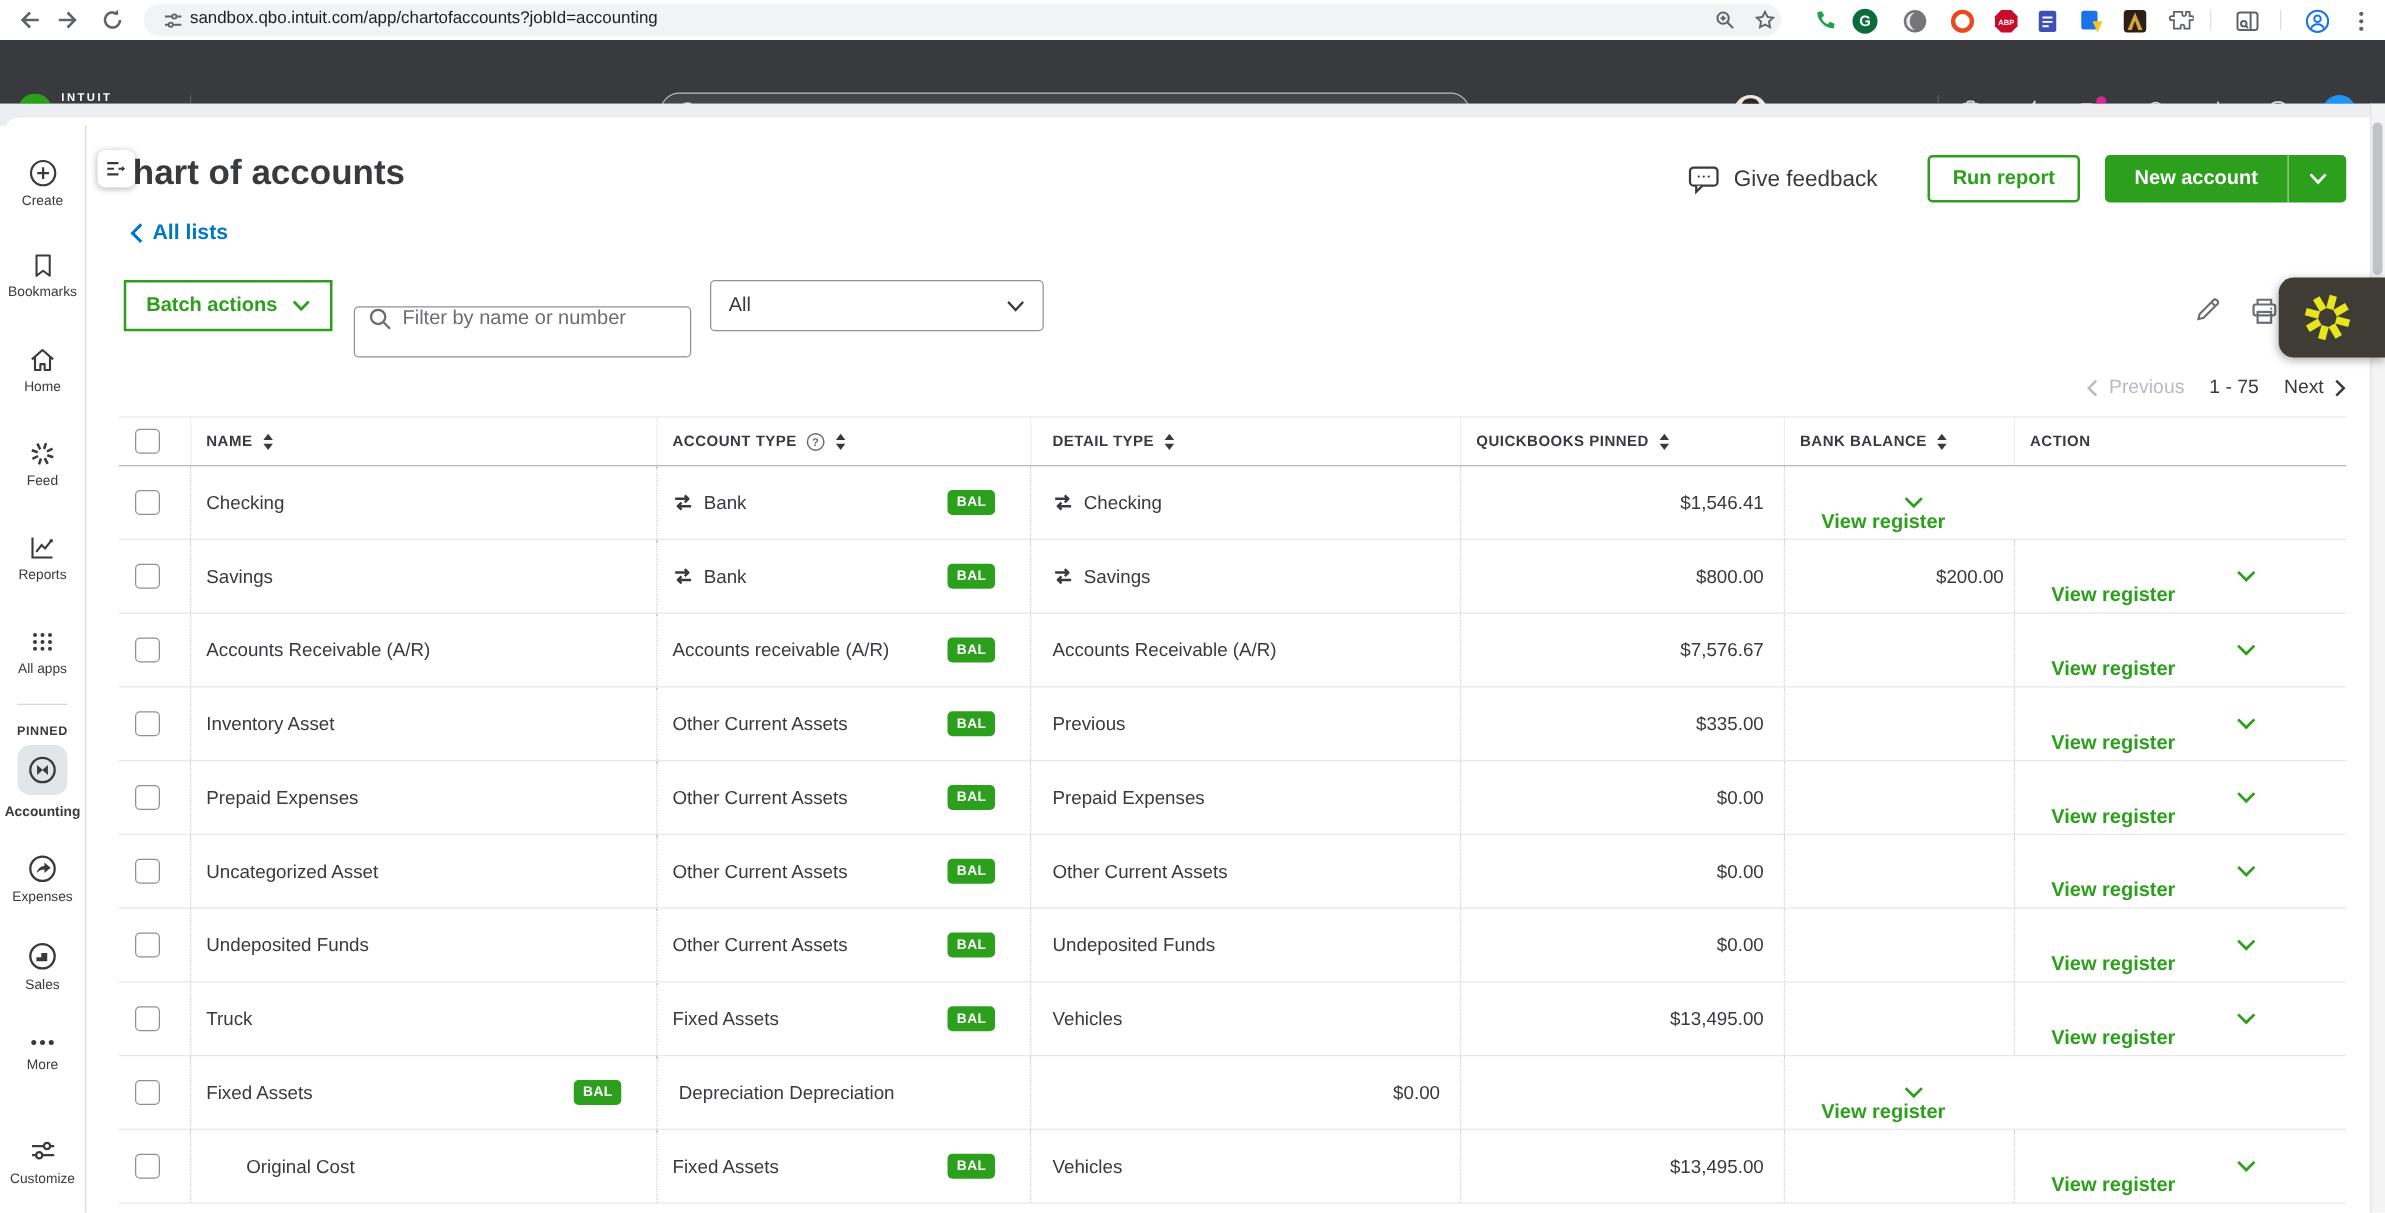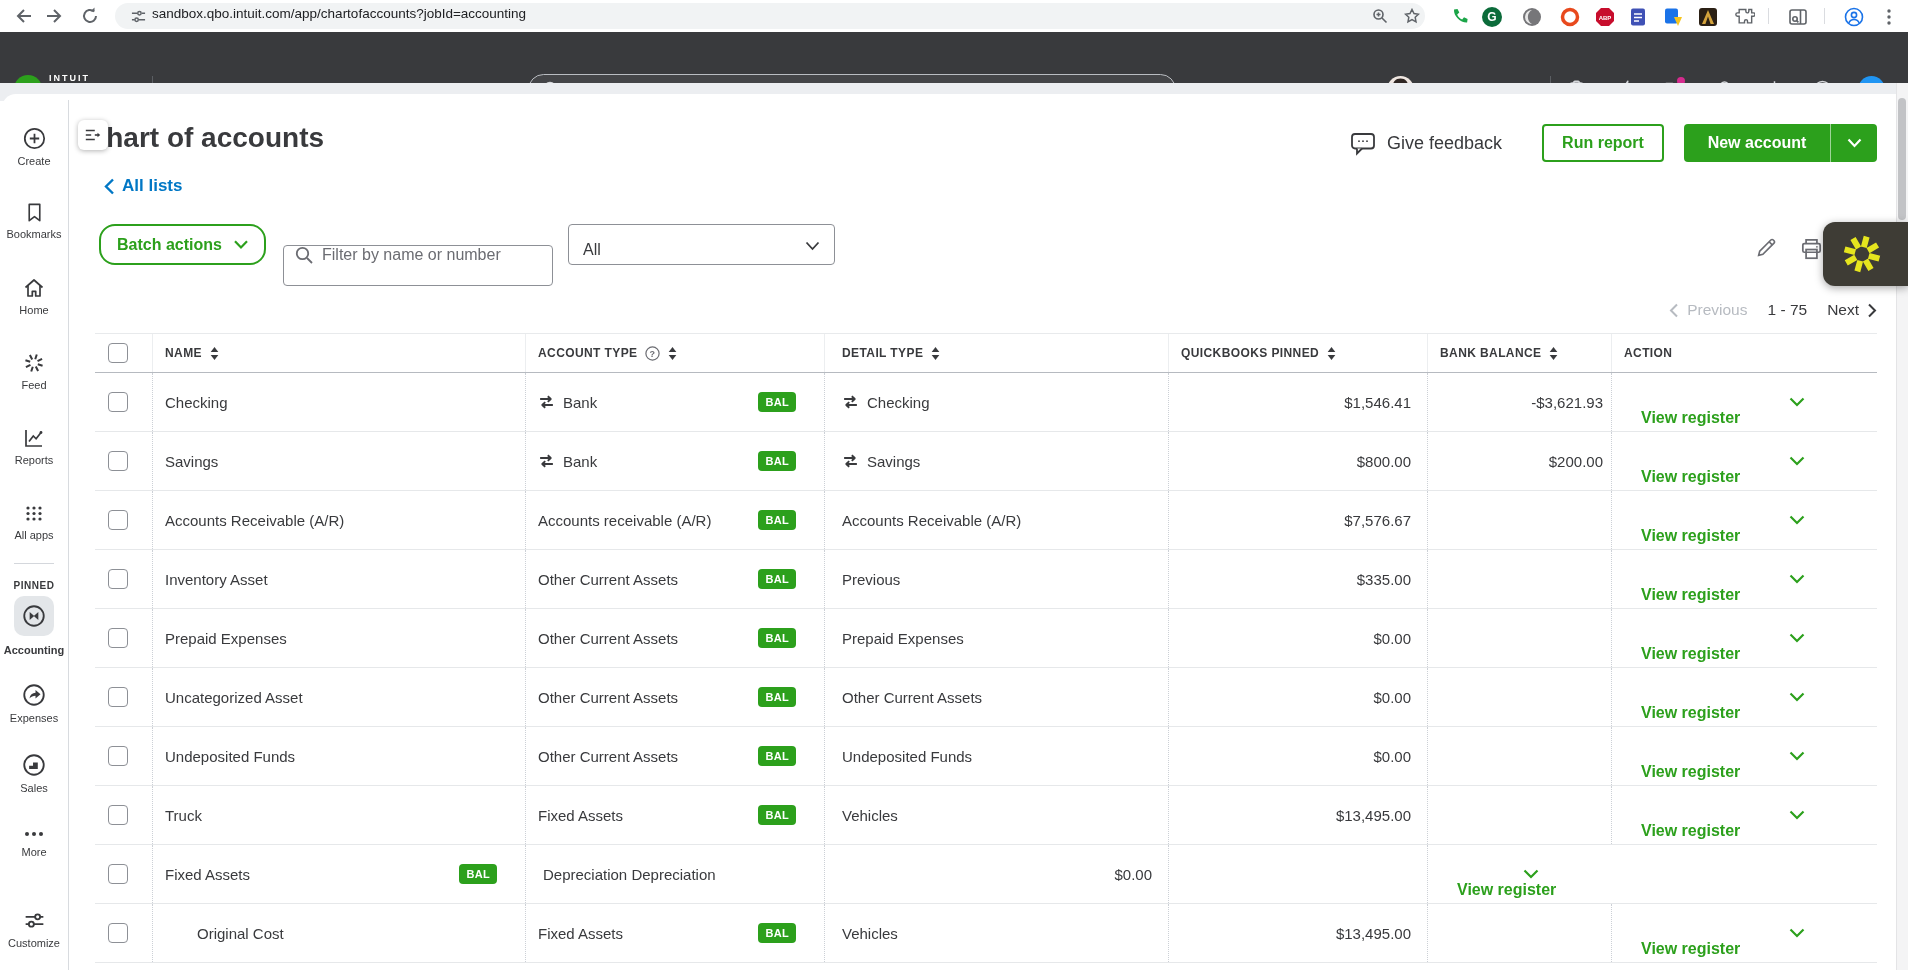--- a/index.html
+++ b/index.html
@@ -60,27 +60,27 @@
     font-size:17px; font-weight:600; }
   #feedback { left:1350px; top:131px; display:flex; align-items:center; gap:11px; font-size:18px; color:#393a3d; }
   #runreport { left:1542px; top:124px; width:122px; height:38px; border:2px solid #2ca01c; border-radius:4px;
     background:#fff; color:#2ca01c; font-size:16px; font-weight:700; display:flex; align-items:center; justify-content:center; }
   #newacct { left:1684px; top:124px; width:193px; height:38px; border-radius:4px; background:#2ca01c;
     display:flex; color:#fff; font-size:16px; font-weight:700; overflow:hidden; }
   #newacct .main { width:146px; display:flex; align-items:center; justify-content:center; }
   #newacct .split { width:47px; border-left:1px solid rgba(255,255,255,.55); display:flex; align-items:center; justify-content:center; }
 
   
-  #batch { left:99px; top:224px; height:41px; padding:0 16px; border:2px solid #2ca01c; border-radius:16px;
+  #batch { left:99px; top:224px; height:41px; padding:0 16px; border:2px solid #2ca01c; border-radius:0;
     background:#fff; display:flex; align-items:center; gap:12px; color:#2ca01c; font-size:16px; font-weight:700; }
   #filterbox { left:283px; top:224px; width:270px; height:41px; border:1px solid #8d9096; border-radius:4px;
     background:#fff; display:flex; align-items:flex-start; gap:9px; padding-left:11px;margin-top:21px; }
   #filterbox .ph { font-size:16px; color:#6b6c72; }
   #typesel { left:568px; top:224px; width:267px; height:41px; border:1px solid #8d9096; border-radius:4px;
-    background:#fff; display:flex; align-items:flex-start; padding:16px 14px; font-size:16px; color:#393a3d; }
+    background:#fff; display:flex; align-items:center; padding:0 14px; font-size:16px; color:#393a3d; }
   #typesel .chev { margin-left:auto; }
   #pencil { left:1754px; top:235px; }
   #printer { left:1798px; top:236px; }
   #widget { left:1823px; top:222px; width:85px; height:64px; background:#3e3c35; border-radius:12px 0 0 12px;
     box-shadow:0 2px 8px rgba(0,0,0,.35); z-index:8; display:flex; align-items:center; padding-left:18px; }
 
   
   #pager { left:1500px; top:298px; width:377px; height:24px; display:flex; align-items:center;
     justify-content:flex-end; gap:10px; font-size:15.5px; }
   #pager .prev { color:#b7bbc1; display:flex; align-items:center; gap:8px; }
@@ -536,21 +536,20 @@
     <div class="cell c-detail">
       <span class="bank-ic">
             <svg width="17" height="14" viewBox="0 0 20 16" fill="none" stroke="#393a3d" stroke-width="2.2" stroke-linejoin="round">
               <path d="M2.5 4.5h12M11.5 1.2l3.5 3.3-3.5 3.3"></path>
               <path d="M17.5 11.5h-12M8.5 8.2 5 11.5l3.5 3.3"></path>
             </svg>
           </span>
       <span>Checking</span>
     </div>
     <div class="cell c-qb">$1,546.41</div>
-    <div class="cell c-bank">-$3,621.93</div>
     <div class="cell c-action">
       <span class="view-reg">View register</span>
       <span class="act-chev">
         <svg width="16" height="10" viewBox="0 0 16 10" fill="none" stroke="#2ca01c" stroke-width="2.2">
               <path d="M1.5 1.5 8 8l6.5-6.5"></path>
             </svg>
       </span>
     </div>
   </div>
       <div class="trow gridrow">

